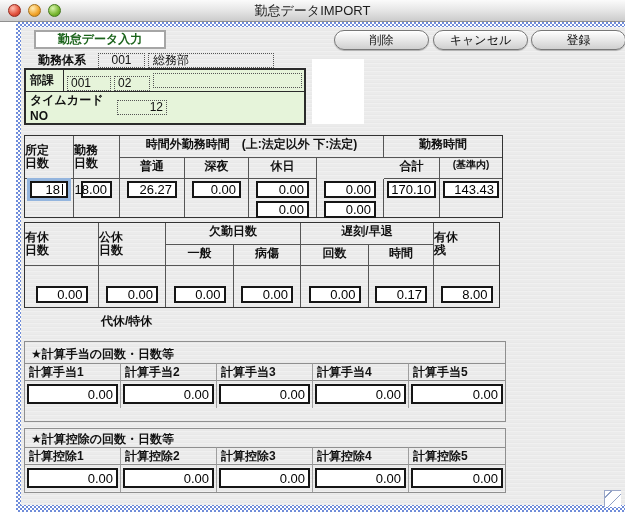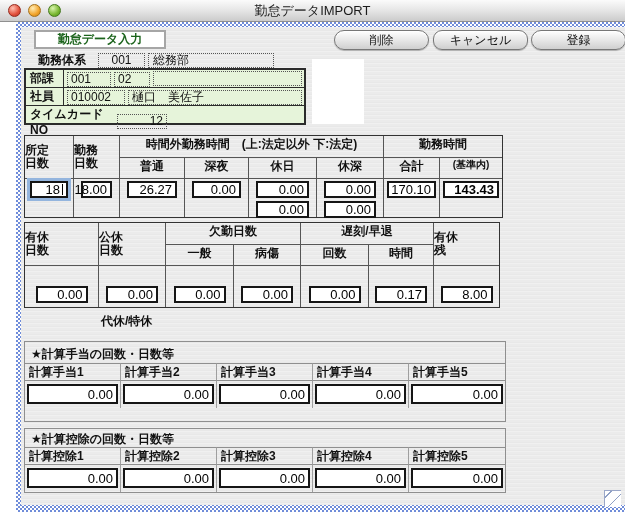--- a/index.html
+++ b/index.html
@@ -28,21 +28,21 @@
     background-image:repeating-linear-gradient(180deg,#f0f0f0 0 1px,#ebebeb 1px 3px,#e8e8e8 3px 4px); }
 
   
   .screen-label { position:absolute; left:13px; top:3px; width:132px; height:19px;
     background:#fff; border:2px solid #a6a6a6; text-align:center; line-height:15px;
     font-size:12px; font-weight:bold; color:#1c641c; }
   .aqua-btn { position:absolute; top:3px; width:95px; height:20px; border-radius:11px;
     border:1px solid #777; background:linear-gradient(#ffffff,#eaeaea 45%,#cfcfcf);
     box-shadow:inset 0 1px 1px #fff, 0 1px 1px rgba(0,0,0,.25);
     font-size:12px; color:#111; display:flex; align-items:center; justify-content:center; cursor:pointer; }
-  #btn-delete { left:313px; } #btn-cancel { left:412px;border-radius:9px; } #btn-register { left:510px; }
+  #btn-delete { left:313px; } #btn-cancel { left:412px; } #btn-register { left:510px; }
 
   .worksys-row { position:absolute; left:17px; top:25px; height:16px; display:flex; align-items:center; font-size:12px; }
   .worksys-row .lbl { font-weight:bold; color:#111; }
   .dotted { border:1px dotted #555; height:15px; line-height:13px; font-size:12px; color:#111; }
   .ws-code { margin-left:12px; width:47px; text-align:center; }
   .ws-name { margin-left:3px; width:126px; padding-left:4px; }
 
   .green-box { position:absolute; left:3px; top:41px; width:282px; height:57px;
     background:#e6f4da; border:2px solid #2b2b2b; display:flex; flex-direction:column; }
   .g-row { flex:1; display:flex; align-items:center; font-size:12px; color:#111; }
@@ -123,25 +123,20 @@
         <span class="dotted ws-name">総務部</span>
       </div>
 
       <div class="green-box">
         <div class="g-row sep">
           <span class="g-lab vline">部課</span>
           <span class="dotted g-field" style="width:44px;">001</span>
           <span class="dotted g-field" style="width:36px;">02</span>
           <span class="dotted g-field" style="flex:1; margin-right:2px; align-self:center; height:15px;"></span>
         </div>
-        <div class="g-row sep">
-          <span class="g-lab vline">社員</span>
-          <span class="dotted g-field" style="width:58px;">010002</span>
-          <span class="dotted g-field" style="flex:1; margin-right:2px;">樋口　美佐子</span>
-        </div>
         <div class="g-row">
           <span class="g-lab wide">タイムカードNO</span>
           <span class="dotted g-field" style="width:50px; justify-content:flex-end;">12</span>
         </div>
       </div>
 
       <div class="blank-panel"></div>
 
       <div class="grid-table" id="table1">
         <div class="hc two br bb" style="grid-column:1; grid-row:1/3;">
@@ -151,21 +146,20 @@
         <div class="hc two br bb" style="grid-column:2; grid-row:1/3;">
           <span>勤務</span>
           <span>日数</span>
         </div>
         <div class="hc br bb" style="grid-column:3/7; grid-row:1;">時間外勤務時間　(上:法定以外 下:法定)</div>
         <div class="hc bb" style="grid-column:7/9; grid-row:1;">勤務時間</div>
 
         <div class="hc br bb" style="grid-column:3; grid-row:2;">普通</div>
         <div class="hc br bb" style="grid-column:4; grid-row:2;">深夜</div>
         <div class="hc br bb" style="grid-column:5; grid-row:2;">休日</div>
-        <div class="hc br bb" style="grid-column:6; grid-row:2;">休深</div>
         <div class="hc br bb" style="grid-column:7; grid-row:2;">合計</div>
         <div class="hc bb small" style="grid-column:8; grid-row:2;">(基準内)</div>
 
         <div class="bodyc br" style="grid-column:1; grid-row:3;">
           <div class="vb focus">
               <span>18</span>
               <span class="caret"></span>
             </div>
         </div>
         <div class="bodyc br" style="grid-column:2; grid-row:3;">
@@ -182,21 +176,21 @@
           <div class="vb">0.00</div>
         </div>
         <div class="bodyc br" style="grid-column:6; grid-row:3;">
           <div class="vb">0.00</div>
           <div class="vb">0.00</div>
         </div>
         <div class="bodyc br" style="grid-column:7; grid-row:3;">
           <div class="vb" style="width:calc(100% - 6px);">170.10</div>
         </div>
         <div class="bodyc" style="grid-column:8; grid-row:3;">
-          <div class="vb" style="width:calc(100% - 6px);font-weight:bold;">143.43</div>
+          <div class="vb" style="width:calc(100% - 6px);">143.43</div>
         </div>
       </div>
 
       <div class="grid-table" id="table2">
         <div class="hc two br bb" style="grid-column:1; grid-row:1/3;">
           <span>有休</span>
           <span>日数</span>
         </div>
         <div class="hc two br bb" style="grid-column:2; grid-row:1/3;">
           <span>公休</span>

